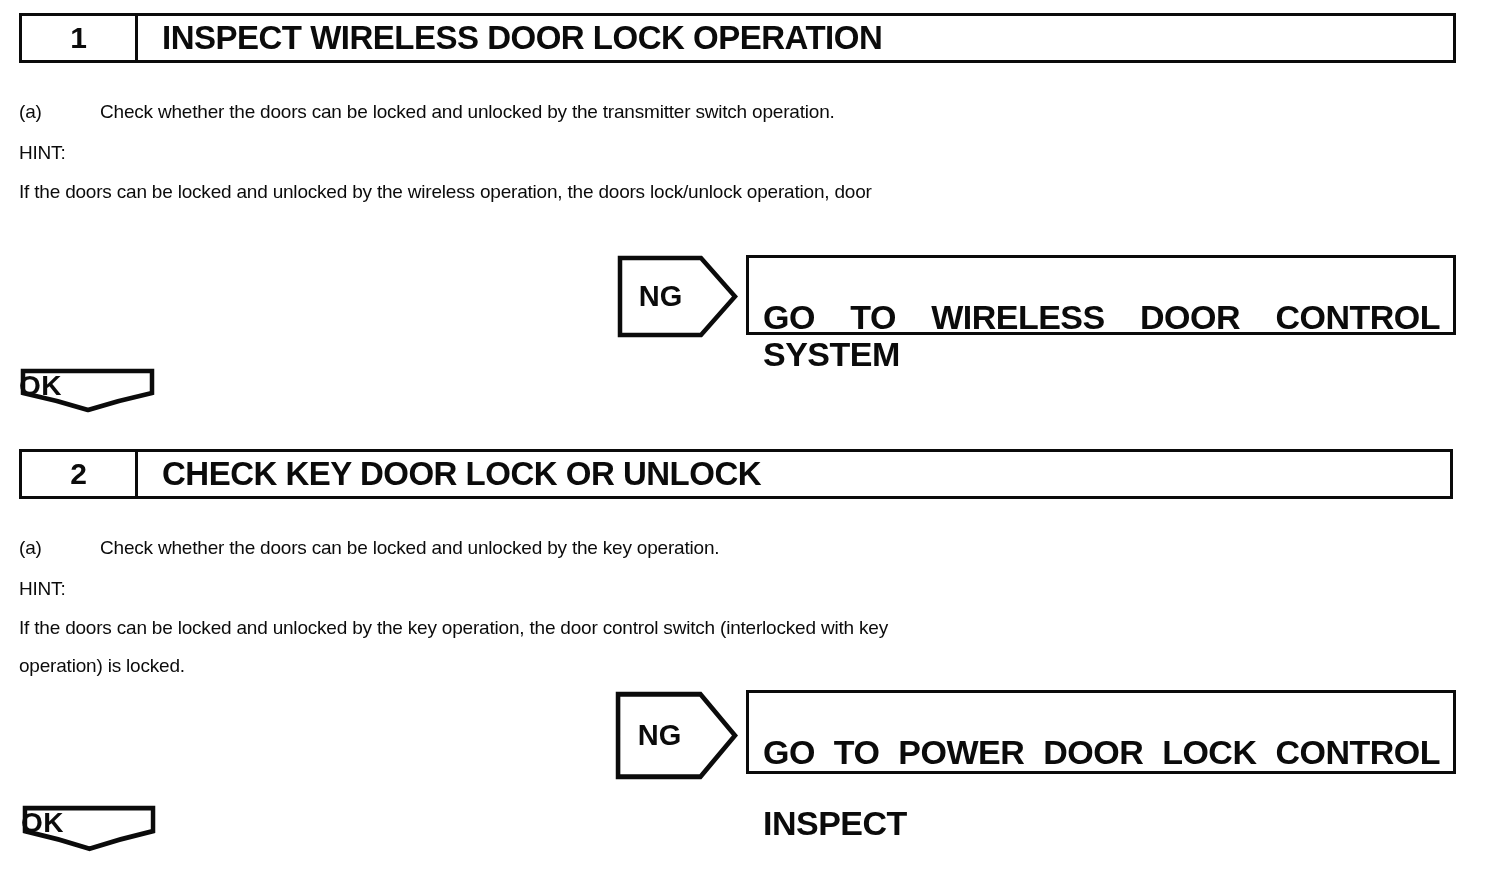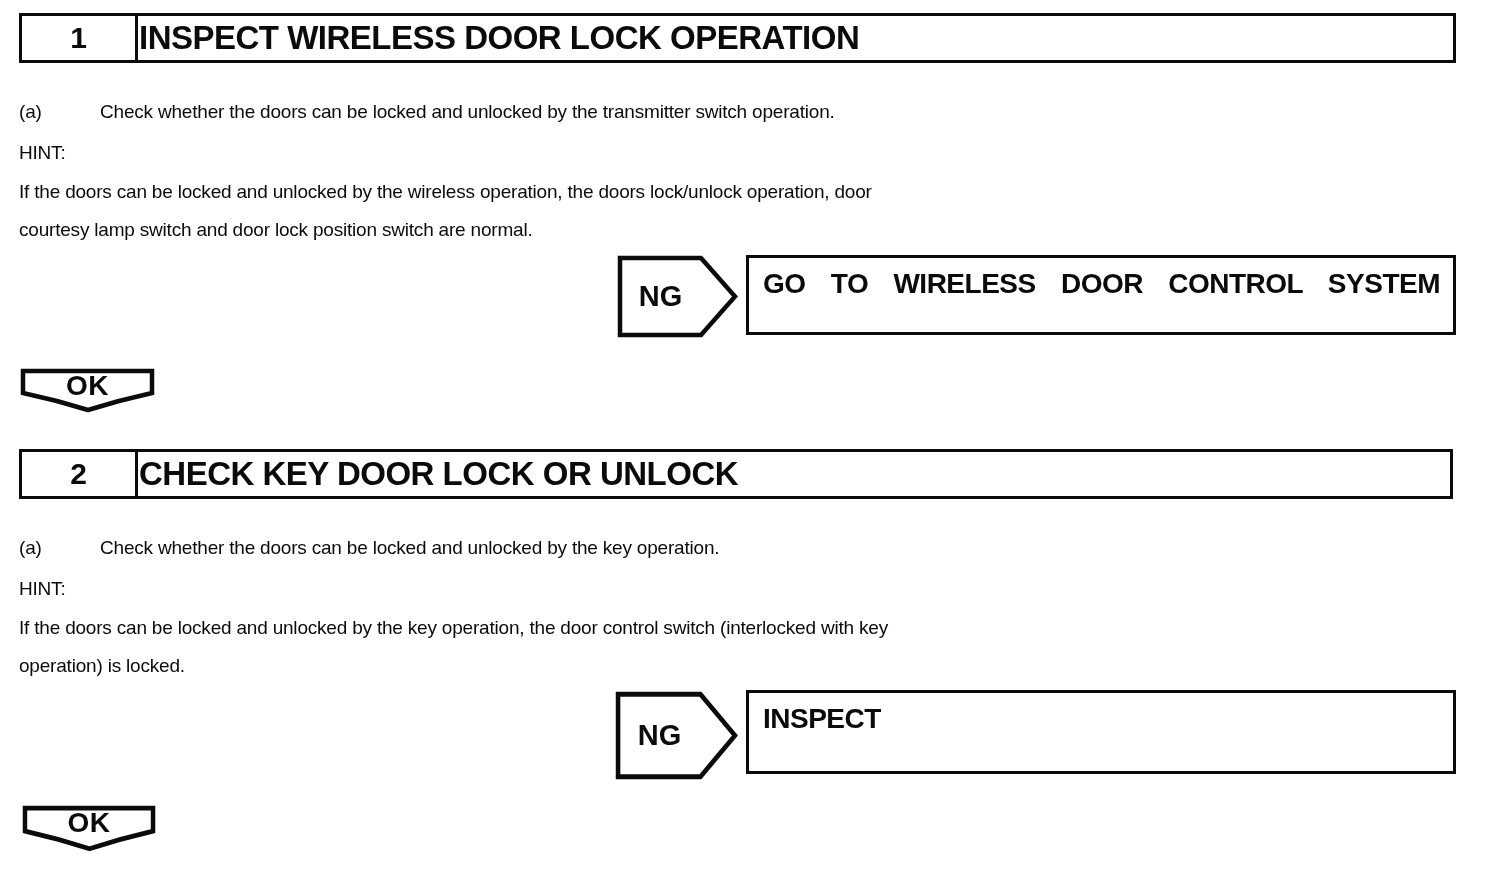--- a/index.html
+++ b/index.html
@@ -15,21 +15,21 @@
   .step-header {
     display:flex; align-items:stretch;
     border:3px solid #0b0b0b; background:#ffffff; box-sizing:border-box;
   }
   .step-num {
     width:113px; flex:0 0 113px; border-right:3px solid #0b0b0b;
     display:flex; align-items:center; justify-content:center;
     font-weight:bold; font-size:30px;
   }
   .step-title {
-    flex:1; display:flex; align-items:center; padding-left:1px;
+    flex:1; display:flex; align-items:center; padding-left:24px;
     font-weight:bold; font-size:33px; letter-spacing:-0.5px; white-space:nowrap;
   }
 
   
   .body-line { position:absolute; font-size:19px; line-height:32px; white-space:nowrap; letter-spacing:-0.2px; }
   .instr-label { display:inline-block; width:81px; }
 
   
   .ng-tag { position:absolute; }
   .ng-tag svg { position:absolute; inset:0; width:100%; height:100%; }
@@ -37,48 +37,47 @@
     position:absolute; inset:0; display:flex; align-items:center; justify-content:center;
     padding-right:34px; font-weight:bold; font-size:29px;
   }
 
   
   .ng-box {
     position:absolute; border:3px solid #0b0b0b; box-sizing:border-box;
     padding:7px 13px 0 14px; background:#ffffff;
   }
   .ng-box-line {
-    font-weight:bold; font-size:28px; line-height:37px; letter-spacing:-0.5px;
+    font-weight:bold; font-size:34px; line-height:37px; letter-spacing:-0.5px;margin-top:34px;
   }
   .ng-box-line.justify { text-align:justify; text-align-last:justify; }
 
   
   .ok-tag { position:absolute; }
   .ok-tag svg { position:absolute; inset:0; width:100%; height:100%; }
   .ok-tag .ok-text {
-    position:absolute; left:0; right:0; top:3px; text-align:center;
+    position:absolute; left:0; right:0; top:3px; 
     font-weight:bold; font-size:28px; letter-spacing:0.5px;
   }
 </style>
 </head>
 <body>
 
 <div class="page">
 
   <div class="step-header abs" style="left:19px; top:13px; width:1437px; height:50px;">
     <div class="step-num">1</div>
     <div class="step-title">INSPECT WIRELESS DOOR LOCK OPERATION</div>
   </div>
 
   <div class="body-line" style="left:19px; top:96px;">
     <span class="instr-label">(a)</span><span>Check whether the doors can be locked and unlocked by the transmitter switch operation.</span>
   </div>
   <div class="body-line" style="left:19px; top:137px;">HINT:</div>
   <div class="body-line" style="left:19px; top:176px;">If the doors can be locked and unlocked by the wireless operation, the doors lock/unlock operation, door</div>
-  <div class="body-line" style="left:19px; top:214px;">courtesy lamp switch and door lock position switch are normal.</div>
 
   <div class="ng-tag" style="left:617px; top:255px; width:121px; height:83px;">
     <svg viewBox="0 0 121 83" preserveAspectRatio="none">
       <polygon points="3,3 84,3 118,41.5 84,80 3,80" fill="#ffffff" stroke="#0b0b0b" stroke-width="4.5" stroke-linejoin="miter"></polygon>
     </svg>
     <span class="ng-text">NG</span>
   </div>
   <div class="ng-box" style="left:746px; top:255px; width:710px; height:80px;">
     <div class="ng-box-line justify">GO TO WIRELESS DOOR CONTROL SYSTEM</div>
     <div class="ng-box-line"></div>
@@ -103,20 +102,21 @@
   <div class="body-line" style="left:19px; top:612px;">If the doors can be locked and unlocked by the key operation, the door control switch (interlocked with key</div>
   <div class="body-line" style="left:19px; top:650px;">operation) is locked.</div>
 
   <div class="ng-tag" style="left:615px; top:691px; width:123px; height:89px;">
     <svg viewBox="0 0 121 83" preserveAspectRatio="none">
       <polygon points="3,3 84,3 118,41.5 84,80 3,80" fill="#ffffff" stroke="#0b0b0b" stroke-width="4.5" stroke-linejoin="miter"></polygon>
     </svg>
     <span class="ng-text">NG</span>
   </div>
   <div class="ng-box" style="left:746px; top:690px; width:710px; height:84px;">
+    <div class="ng-box-line justify">GO TO POWER DOOR LOCK CONTROL</div>
     <div class="ng-box-line">INSPECT</div>
   </div>
 
   <div class="ok-tag" style="left:21px; top:804px; width:136px; height:49px;">
     <svg viewBox="0 0 137 47" preserveAspectRatio="none">
       <path d="M4,4 L133,4 L133,26 Q101,33 69,43 Q37,33 4,26 Z" fill="#ffffff" stroke="#0b0b0b" stroke-width="4.5" stroke-linejoin="miter"></path>
     </svg>
     <span class="ok-text">OK</span>
   </div>
 

